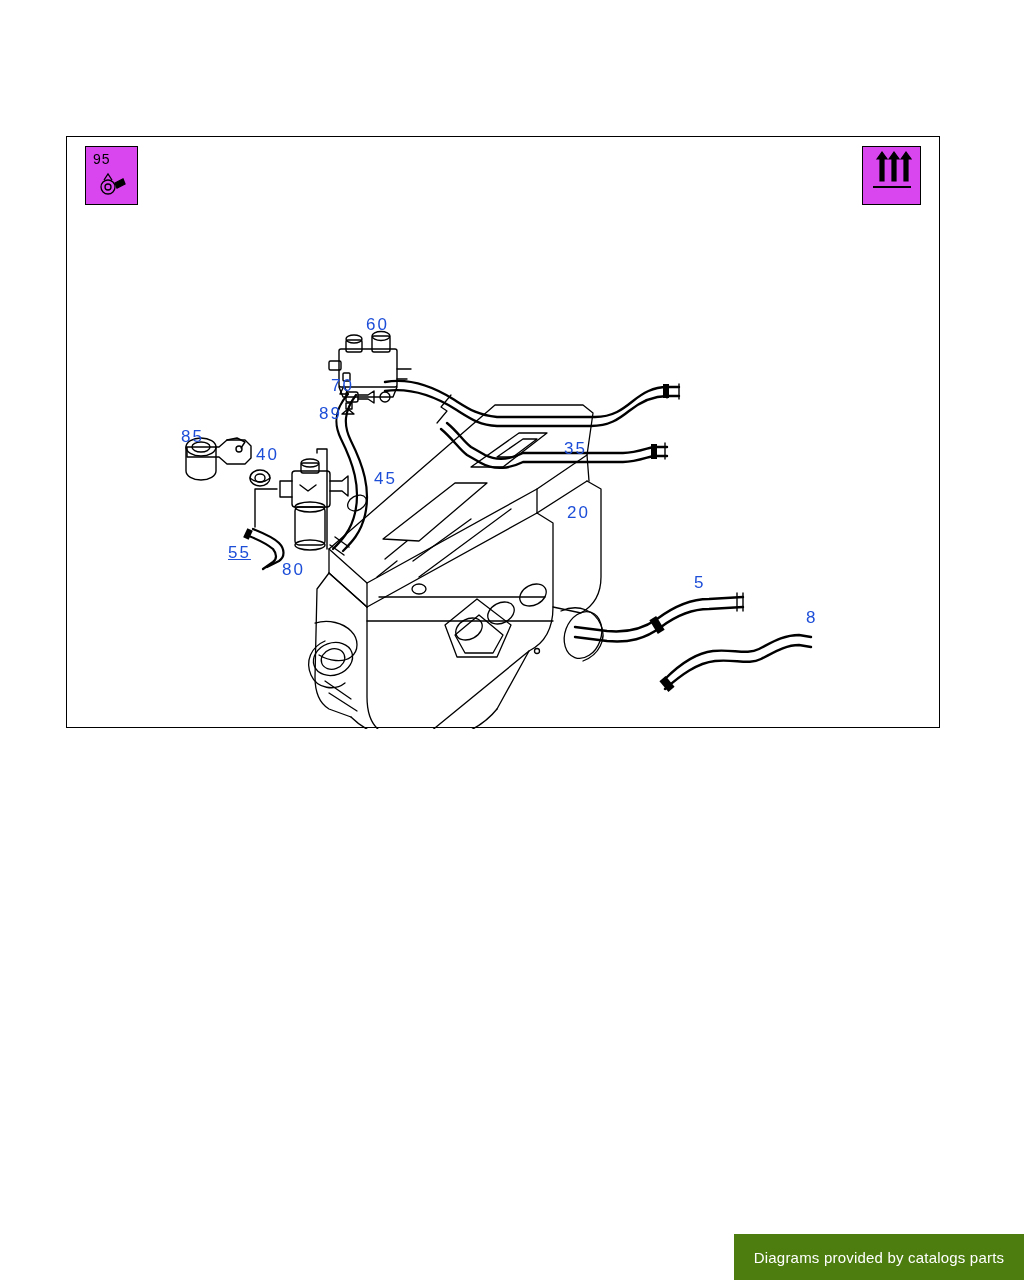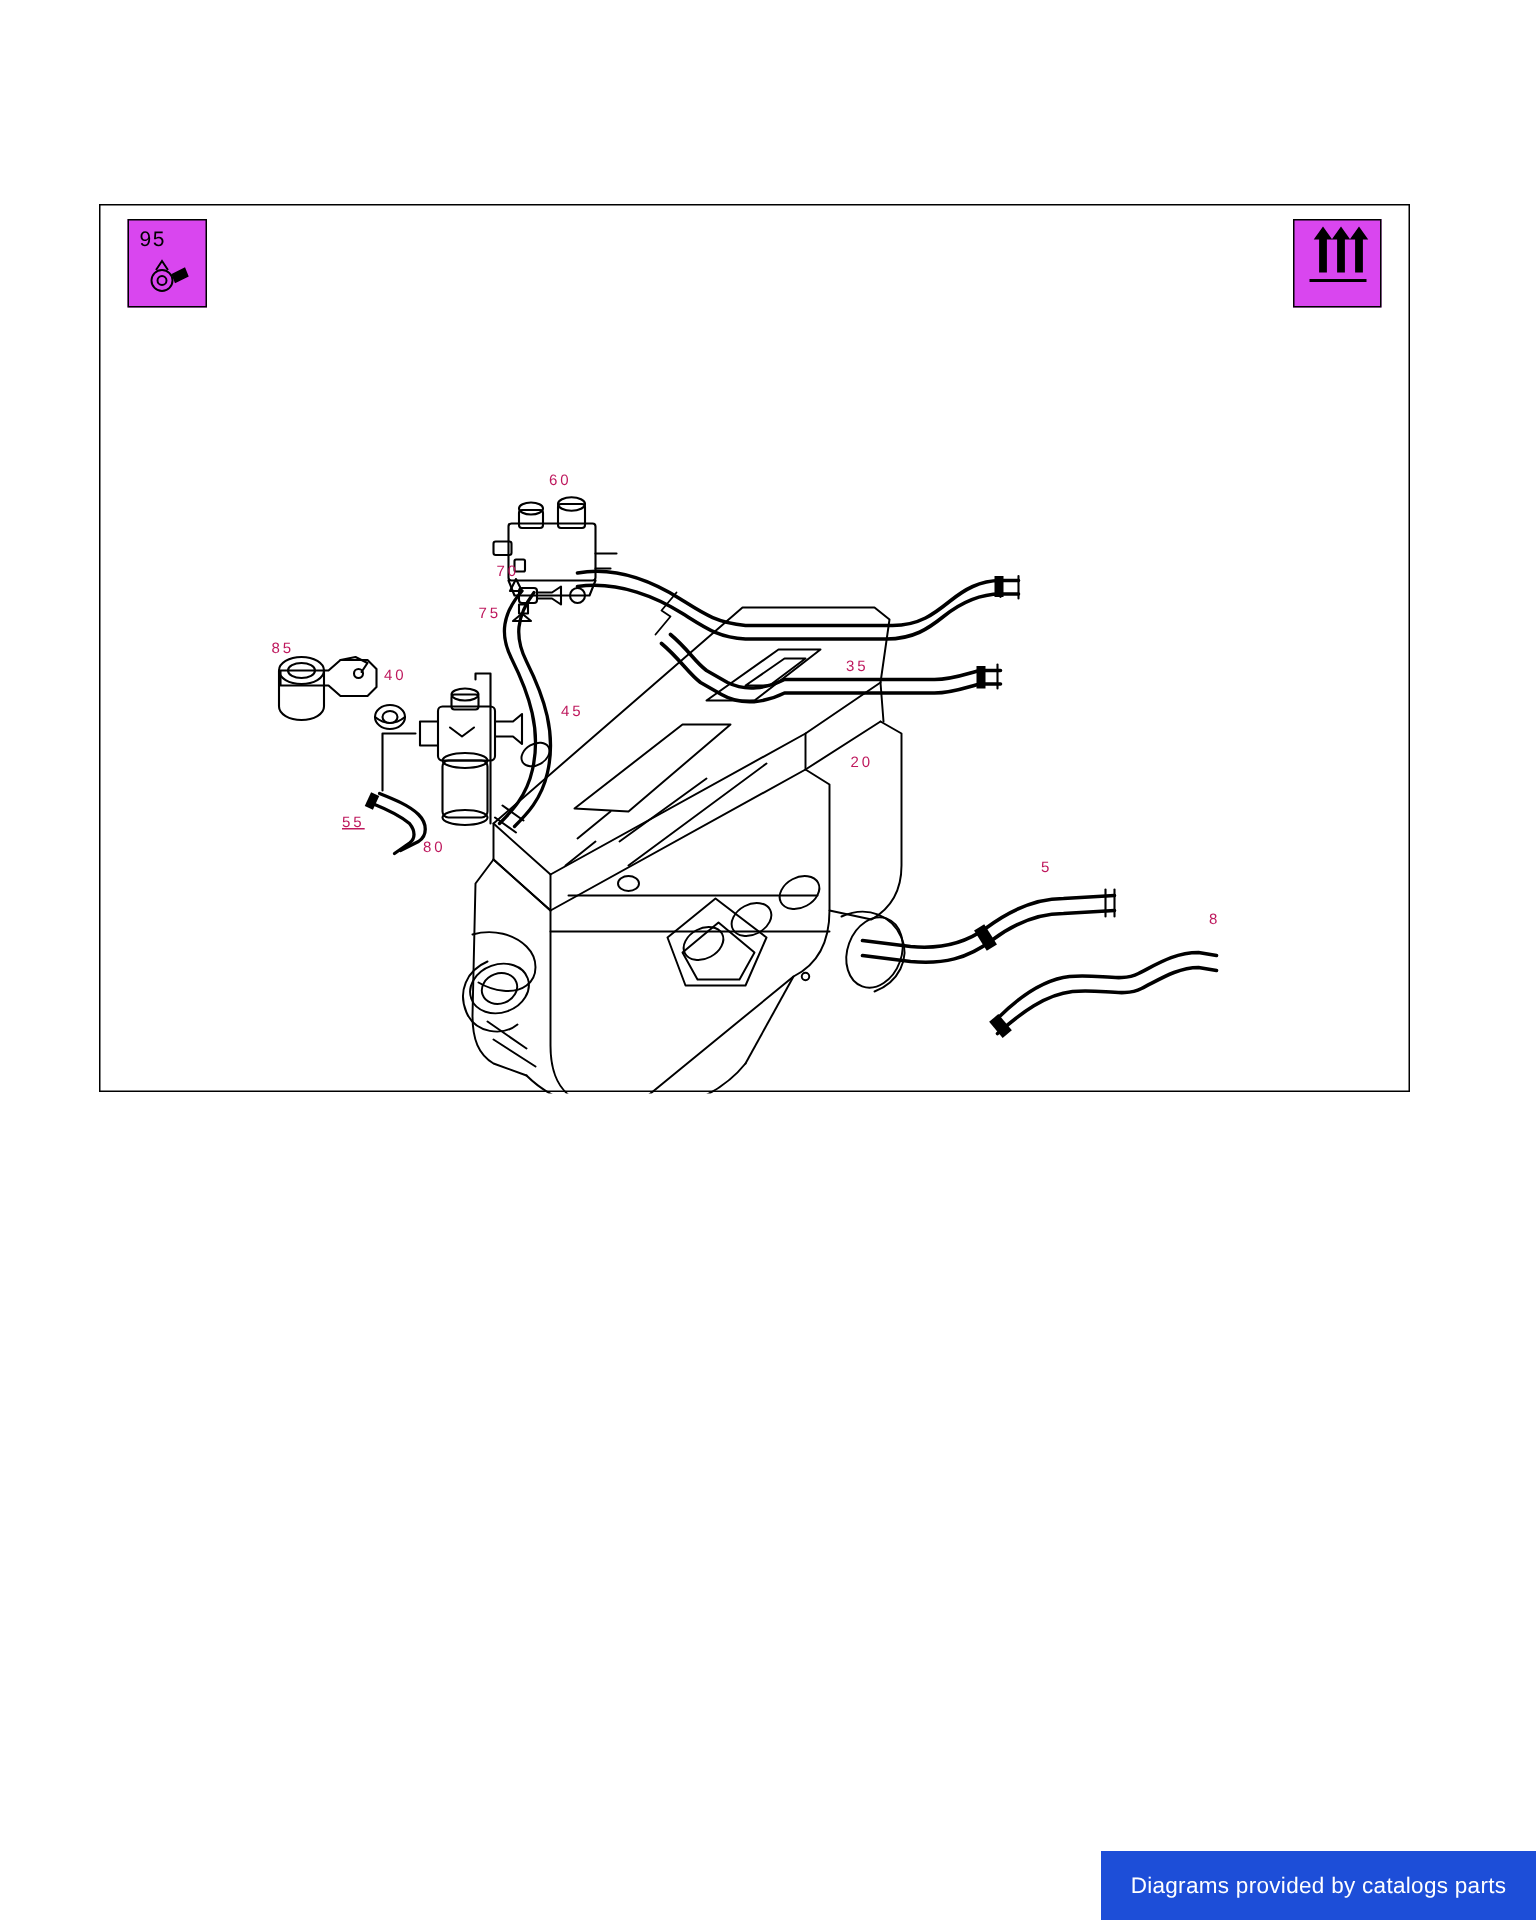--- a/index.html
+++ b/index.html
@@ -52,41 +52,41 @@
     position: absolute;
     left: 7px;
     top: 4px;
     font-size: 14px;
     letter-spacing: 1px;
     color: #000;
   }
   
   .callout {
     position: absolute;
-    font-size: 10px;
+    font-size: 17px;
     letter-spacing: 2px;
-    color: #be185d;
+    color: #1d4ed8;
     white-space: nowrap;
   }
   
   .art {
     position: absolute;
     left: 0;
     top: 0;
     width: 874px;
     height: 592px;
   }
   
   .watermark {
     position: absolute;
     right: 0;
     bottom: 0;
     width: 290px;
     height: 46px;
-    background: #1d4ed8;
+    background: #4d7c0f;
     color: #fff;
     display: flex;
     align-items: center;
     justify-content: center;
     font-size: 15px;
     letter-spacing: 0.2px;
   }
 </style>
 </head>
 <body>
@@ -263,21 +263,21 @@
           <path d="M14 12 l5 -7 l5 7 h-3 v22 h-4 v-22 z"></path>
           <path d="M26 12 l5 -7 l5 7 h-3 v22 h-4 v-22 z"></path>
           <path d="M38 12 l5 -7 l5 7 h-3 v22 h-4 v-22 z"></path>
         </g>
         <path d="M10 40 h38" stroke="#000" stroke-width="2" fill="none"></path>
       </svg>
     </div>
 
     <span class="callout" style="left:299px;  top:178px;">60</span>
     <span class="callout" style="left:264px;  top:239px;">70</span>
-    <span class="callout" style="left:252px;  top:267px;">75</span>
+    <span class="callout" style="left:252px;  top:267px;">89</span>
     <span class="callout" style="left:497px;  top:302px;">35</span>
     <span class="callout" style="left:500px;  top:366px;">20</span>
     <span class="callout" style="left:307px;  top:332px;">45</span>
     <span class="callout" style="left:114px;  top:290px;">85</span>
     <span class="callout" style="left:189px;  top:308px;">40</span>
     <span class="callout" style="left:161px;  top:406px;text-decoration:underline;">55</span>
     <span class="callout" style="left:215px;  top:423px;">80</span>
     <span class="callout" style="left:627px;  top:436px;">5</span>
     <span class="callout" style="left:739px;  top:471px;">8</span>
 

